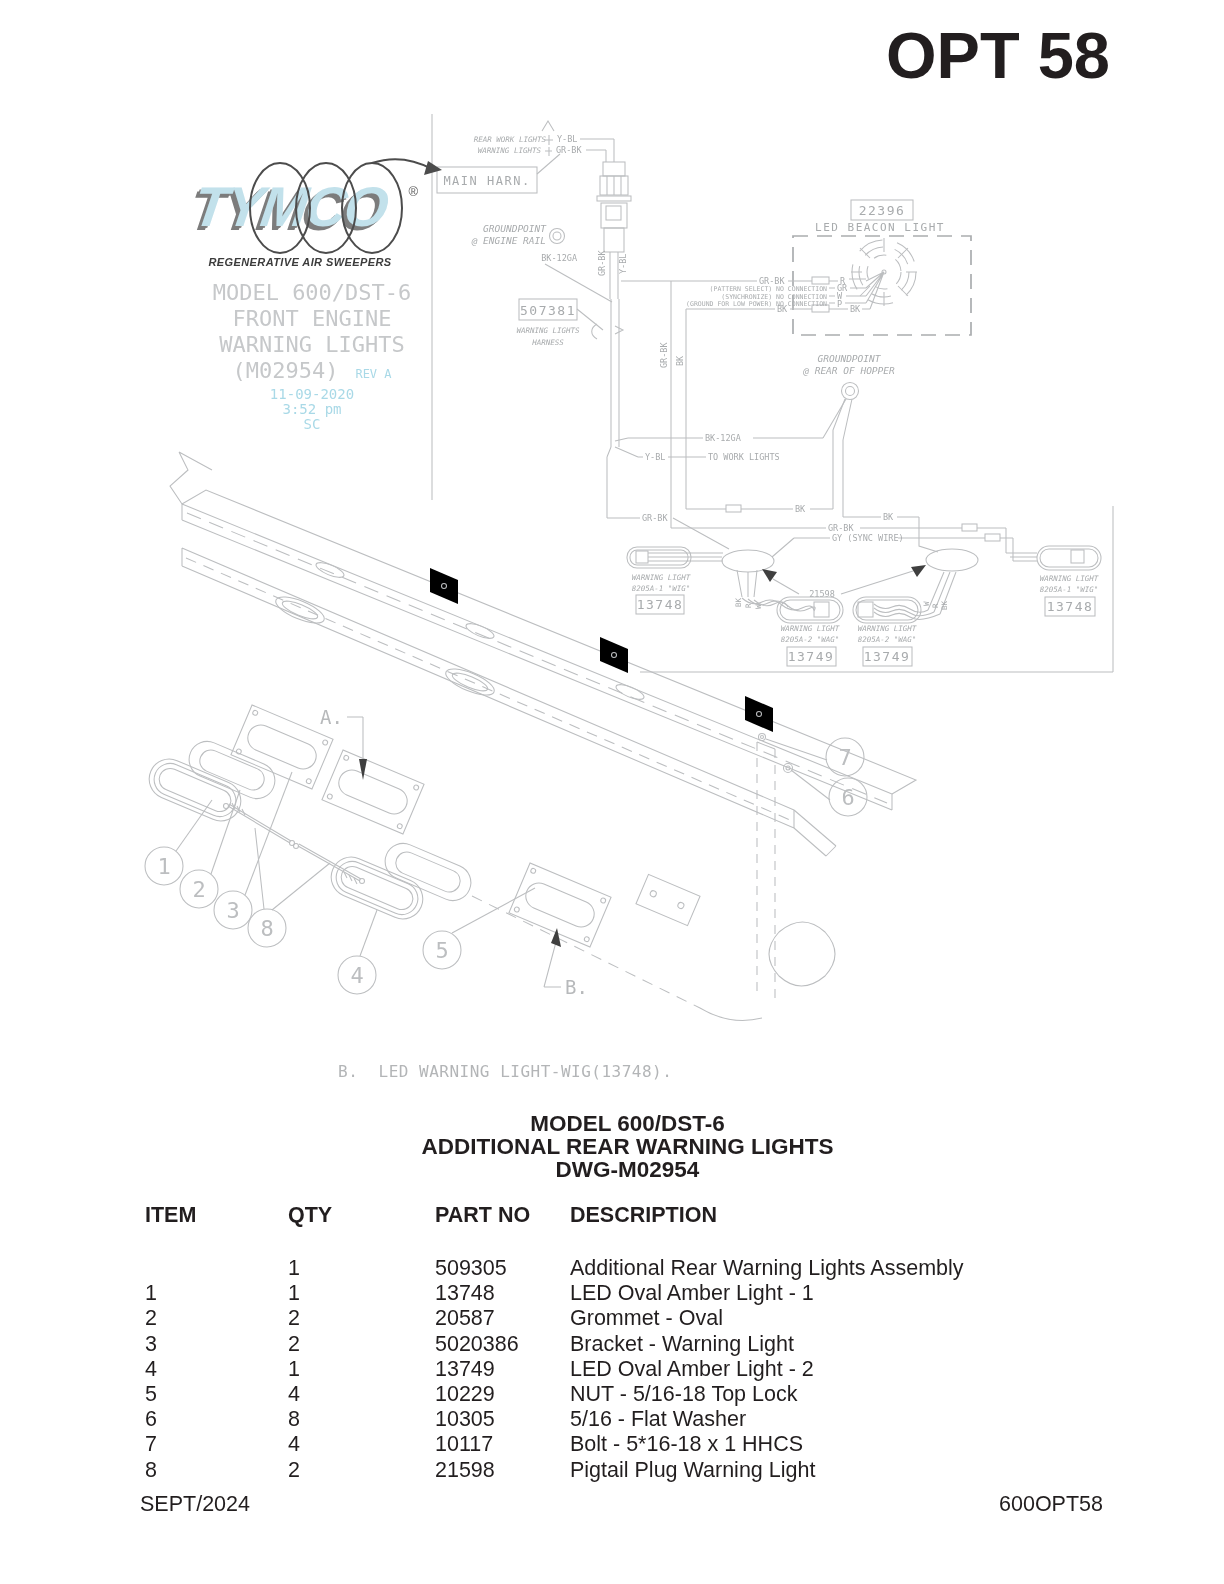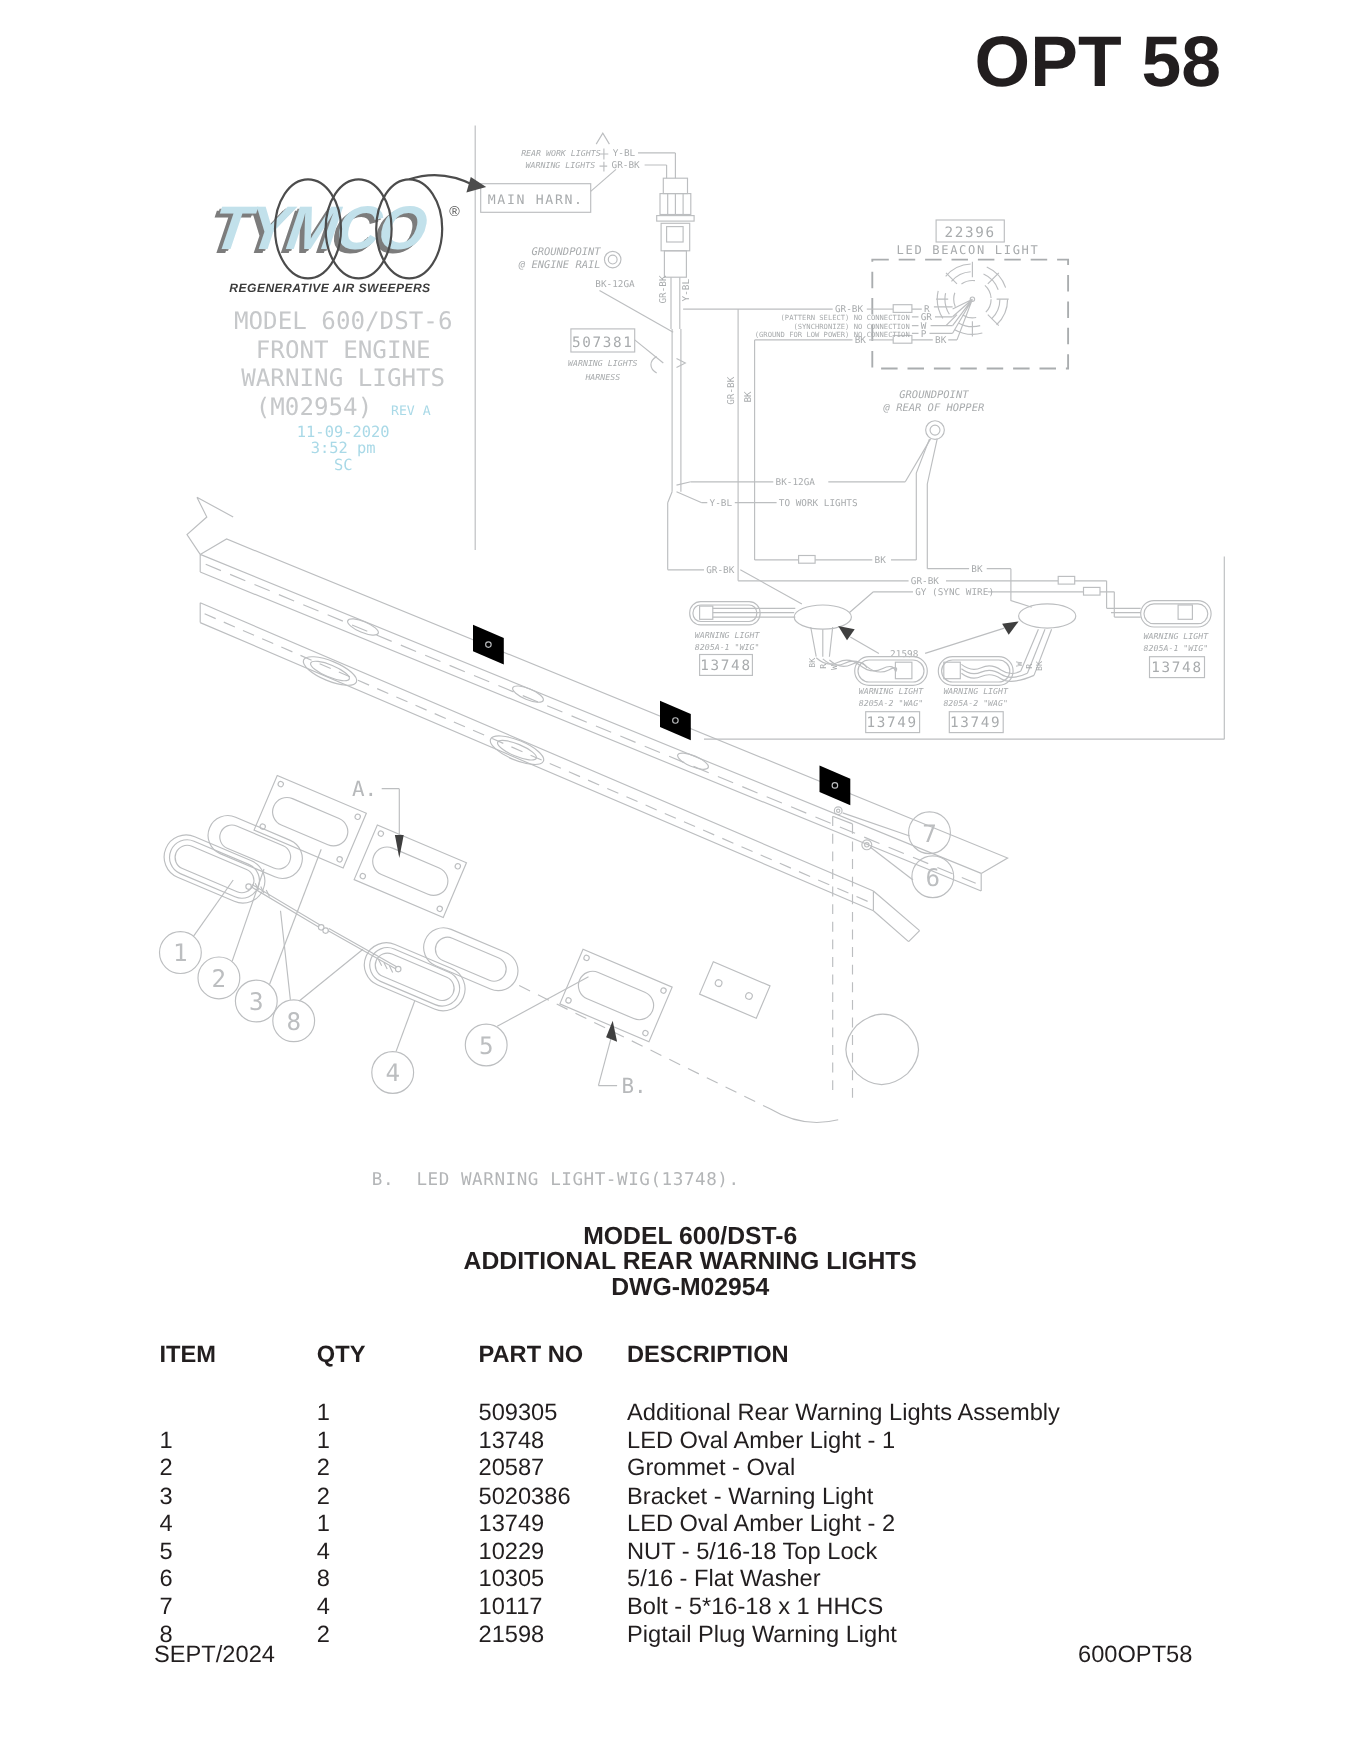--- a/index.html
+++ b/index.html
@@ -46,30 +46,30 @@
   .tb-l{font-size:22px;line-height:26px;white-space:pre;}
   .tb-rev{font-size:12px;color:#a9d9e7;margin-left:17px;}
   .tb-s{font-size:14px;line-height:15px;color:#a9d9e7;}
 
   
   .note{left:338px;top:1012px;font-family:"DejaVu Sans Mono",monospace;font-size:16px;line-height:24px;
     color:#b3b5b7;white-space:pre;letter-spacing:0.5px;}
 
   
   .ttitle{left:300px;top:1112px;width:655px;text-align:center;font-weight:bold;font-size:22.5px;line-height:23px;}
-  .ptable{left:145px;top:1203px;width:950px;margin-top:16px;}
+  .ptable{left:145px;top:1203px;width:950px;}
   .phead,.prow{display:grid;grid-template-columns:143px 147px 135px 1fr;}
   .phead{font-weight:bold;font-size:21.5px;}
   .prows{margin-top:28px;}
   .prow{font-size:21.5px;height:25.2px;line-height:25.2px;}
 
   
   .f-date{left:140px;top:1492px;font-size:21.5px;}
   .f-page{left:300px;top:1492px;width:655px;text-align:center;font-size:21.5px;}
-  .f-code{left:821px;top:1492px;width:263px;text-align:right;font-size:21.5px;}
+  .f-code{left:840px;top:1492px;width:263px;text-align:right;font-size:21.5px;}
 </style>
 </head>
 <body>
 
 <div class="page">
 
   <svg class="cad" width="1224" height="1584" viewBox="0 0 1224 1584">
 
     <g>
       <path d="M432,114 V500"></path>

